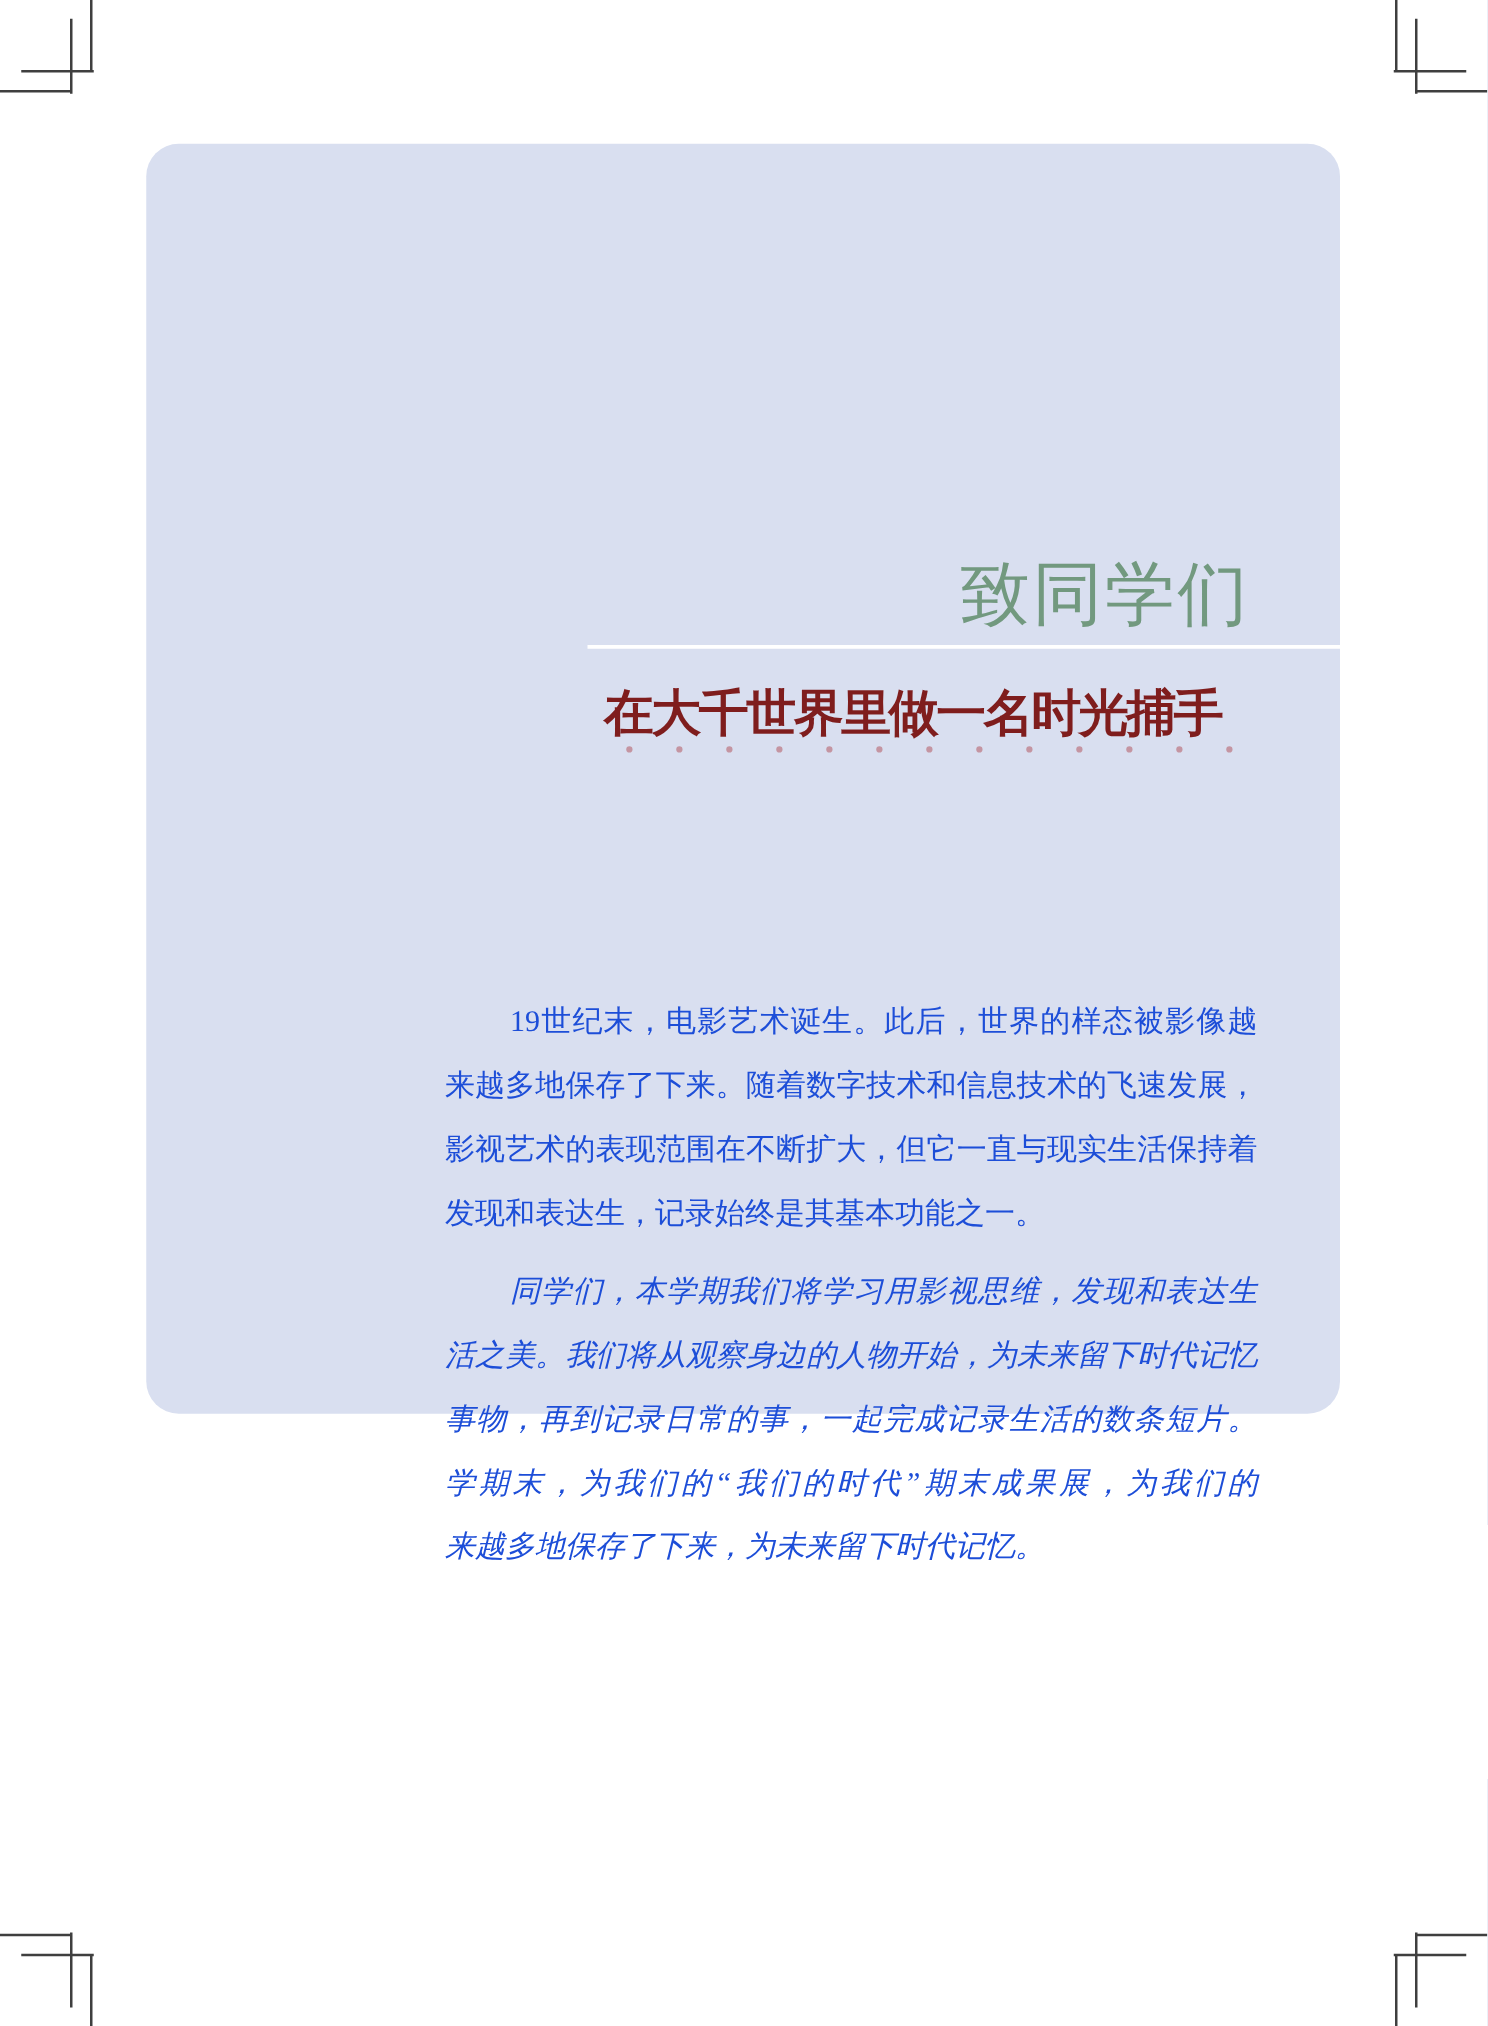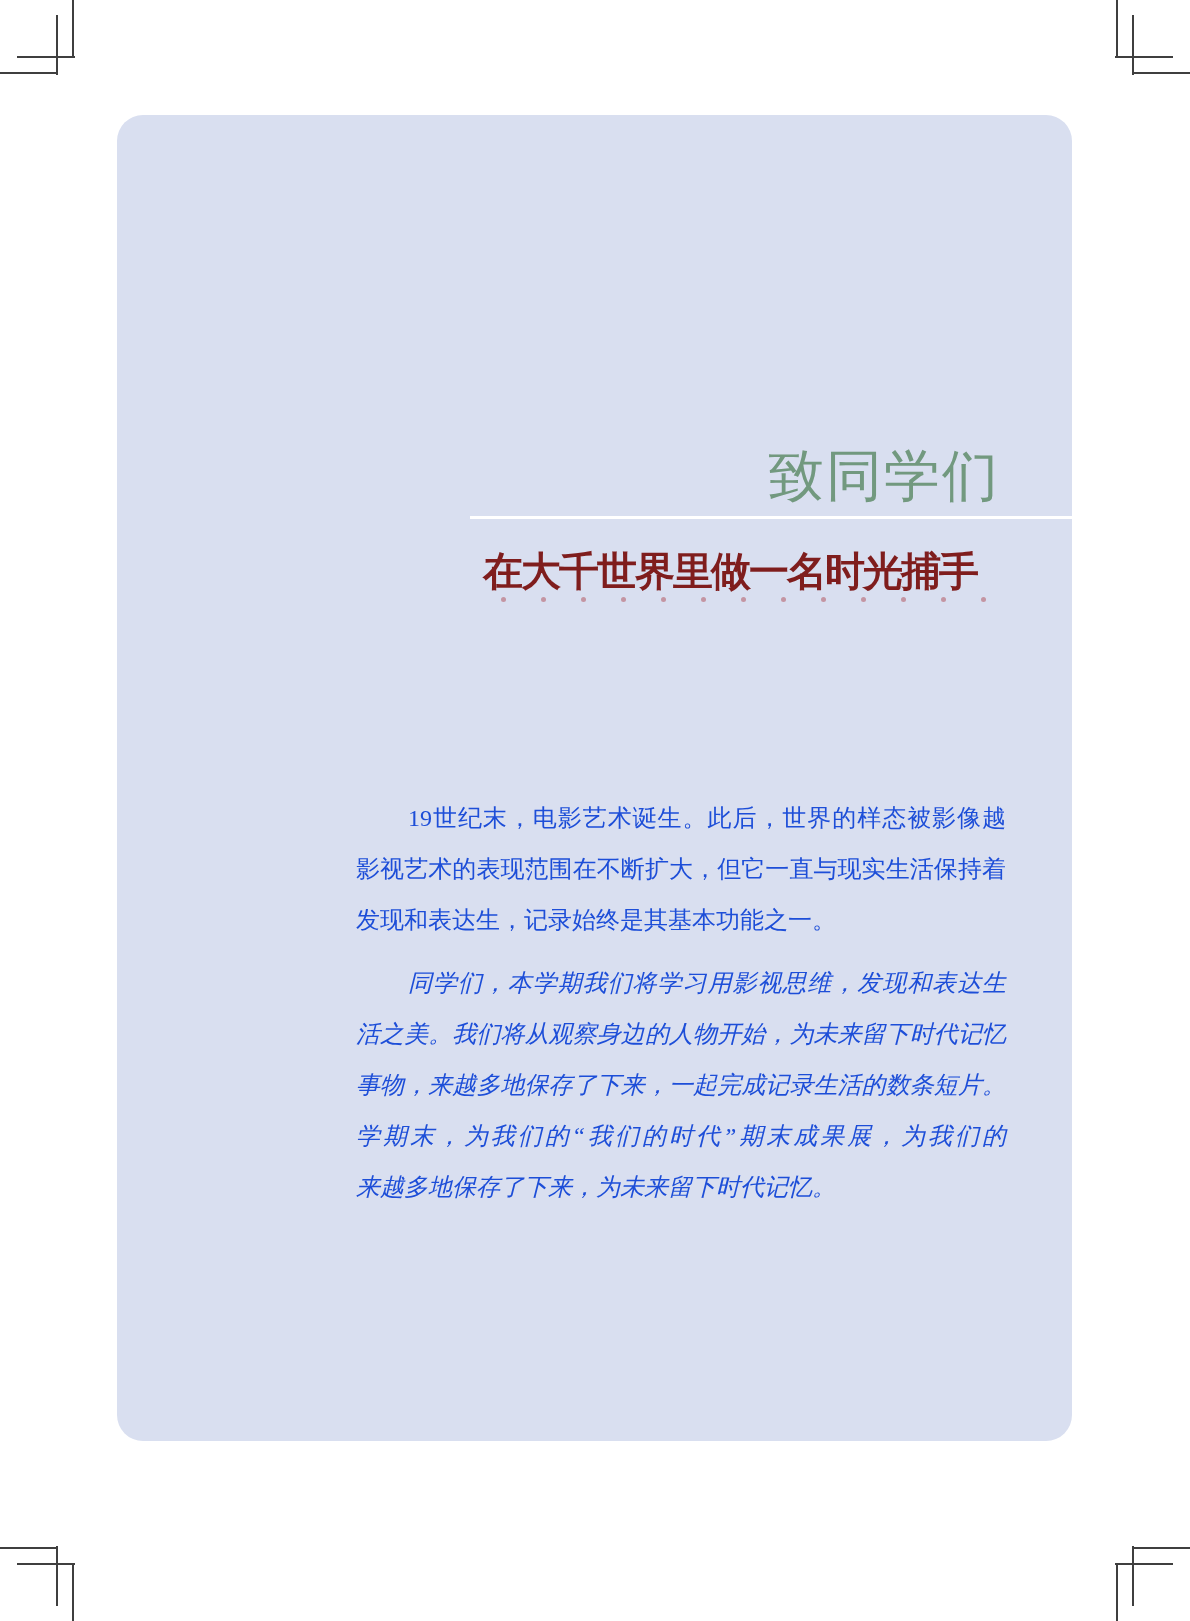--- a/index.html
+++ b/index.html
@@ -16,21 +16,21 @@
   .crop svg { display: block; }
   .crop.tl { left: 0; top: 0; }
   .crop.tr { right: 0; top: 0; transform: scaleX(-1); }
   .crop.bl { left: 0; bottom: 0; transform: scaleY(-1); }
   .crop.br { right: 0; bottom: 0; transform: scale(-1,-1); }
 
   
   .panel {
     position: absolute;
     left: 117px; top: 115px;
-    width: 955px; height: 1326px;
+    width: 955px; height: 1016px;
     background: #d9dff0;
     border-radius: 26px;
   }
 
   .page-title {
     position: absolute;
     top: 332px; right: 72px;
     font-family: "DejaVu Serif", "Liberation Serif", serif;
     font-size: 56px; line-height: 1.05;
     letter-spacing: 2px;
@@ -130,25 +130,26 @@
       <span class="dot"></span>
       <span class="dot"></span>
       <span class="dot"></span>
       <span class="dot"></span>
       <span class="dot"></span>
     </div>
 
   <div class="body-text">
     <div class="paragraph">
       <div class="body-line first">19世纪末，电影艺术诞生。此后，世界的样态被影像越</div>
+      <div class="body-line">来越多地保存了下来。随着数字技术和信息技术的飞速发展，</div>
       <div class="body-line">影视艺术的表现范围在不断扩大，但它一直与现实生活保持着</div>
       <div class="body-line last">发现和表达生，记录始终是其基本功能之一。</div>
     </div>
     <div class="paragraph">
       <div class="body-line first">同学们，本学期我们将学习用影视思维，发现和表达生</div>
       <div class="body-line">活之美。我们将从观察身边的人物开始，为未来留下时代记忆</div>
-      <div class="body-line">事物，来越多地保存了下来，一起完成记录生活的数条短片。</div>
+      <div class="body-line">事物，再到记录日常的事，一起完成记录生活的数条短片。</div>
       <div class="body-line">学期末，为我们的“我们的时代”期末成果展，为我们的</div>
       <div class="body-line last">来越多地保存了下来，为未来留下时代记忆。</div>
     </div>
   </div>
 
 </div>
 
 </body></html>

